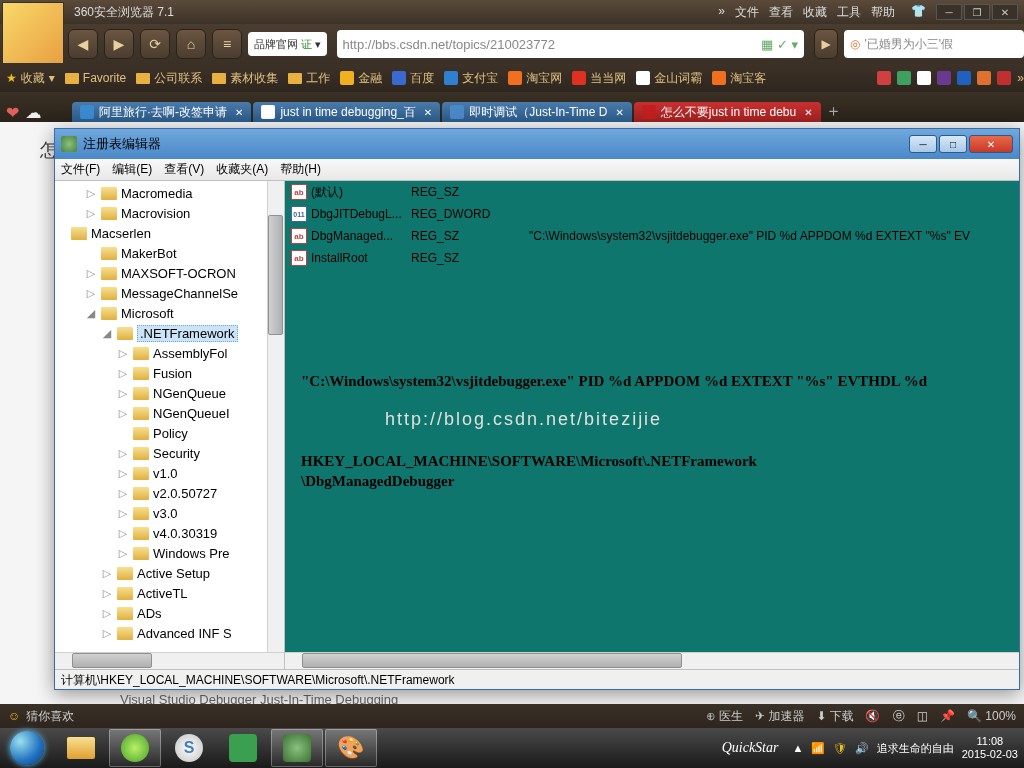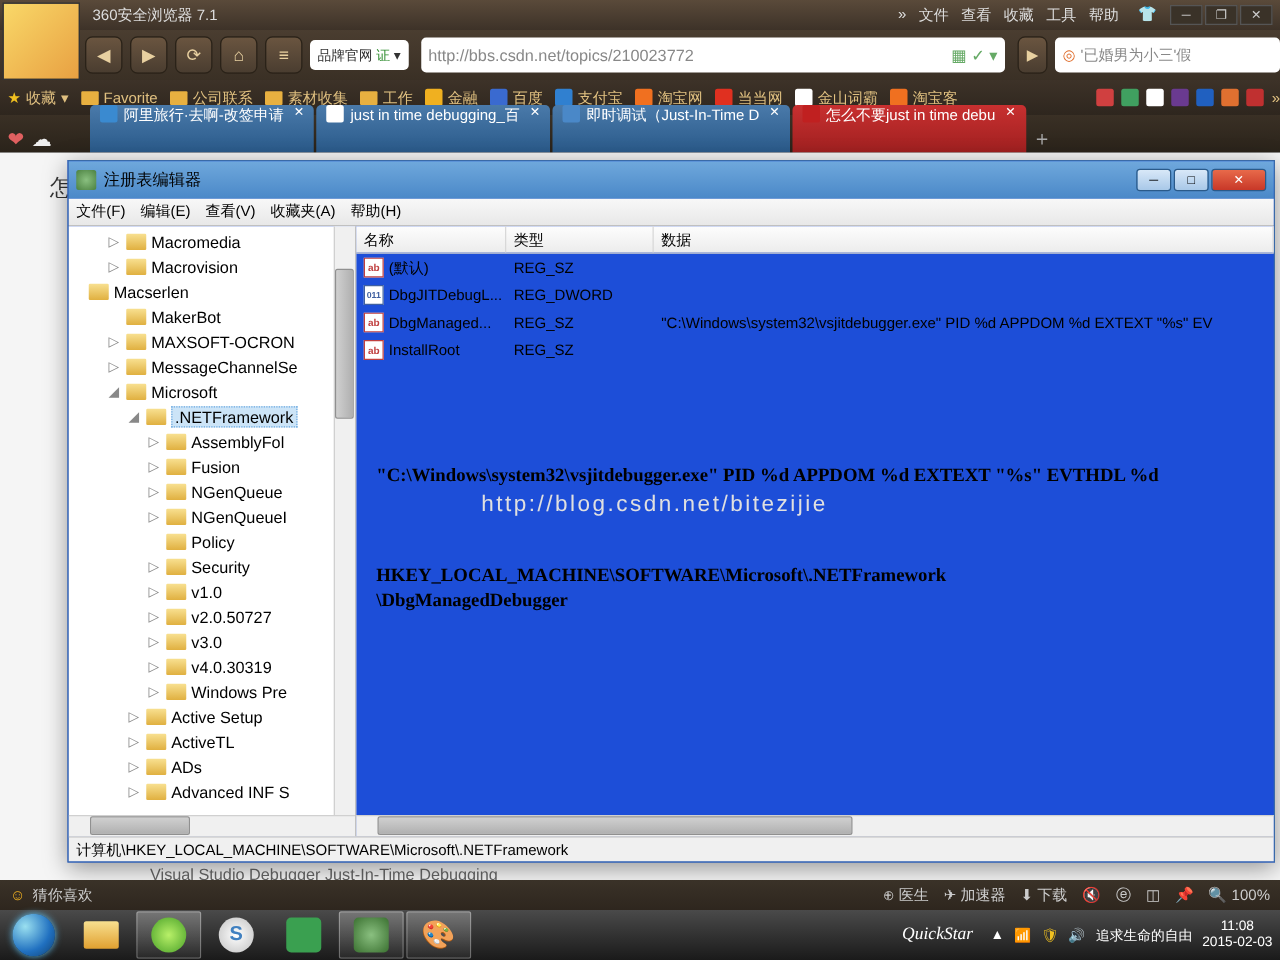--- a/index.html
+++ b/index.html
@@ -20,34 +20,34 @@
 .brand-badge { background: #fff; border-radius: 4px; padding: 2px 6px; font-size: 11px; color: #333; display: flex; align-items: center; gap: 3px; height: 24px; }
 .brand-badge .g { color: #2a8a2a; }
 .search-box { width: 180px; height: 28px; background: #fff; border-radius: 4px; display: flex; align-items: center; padding: 0 6px; font-size: 12px; color: #888; }
 
 .bookmark-row { background: linear-gradient(#3d3228,#2e261e); height: 28px; display: flex; align-items: center; padding-left: 6px; gap: 10px; font-size: 12px; color: #e0c080; }
 .bookmark-row .item { display: flex; align-items: center; gap: 4px; cursor: pointer; white-space: nowrap; }
 .folder-icon { width: 14px; height: 11px; background: #e8b040; border-radius: 1px; }
 .bk-icon { width: 14px; height: 14px; border-radius: 2px; }
 
 .tab-row { background: linear-gradient(#3a3025,#2a231a); height: 30px; display: flex; align-items: flex-end; padding-left: 6px; }
-.etab { height: 38px; display: flex; padding: 0 8px; font-size: 12px; margin-right: 2px; border-radius: 4px 4px 0 0; cursor: pointer; max-width: 210px; }
+.etab { height: 20px; display: flex; align-items: center; padding: 0 8px; font-size: 12px; margin-right: 2px; border-radius: 4px 4px 0 0; cursor: pointer; max-width: 210px; }
 .etab.inactive { background: linear-gradient(#4a7aaa,#2a5a8a); color: #fff; }
 .etab.active { background: linear-gradient(#c83030,#a02020); color: #fff; }
 .etab .close { margin-left: 8px; font-size: 10px; }
 .etab .ticon { width: 14px; height: 14px; margin-right: 5px; border-radius: 2px; flex-shrink: 0; }
 .tab-add { width: 22px; height: 22px; color: #aaa; display: flex; align-items: center; justify-content: center; cursor: pointer; }
 
 
 .page-bg { position: absolute; top: 122px; left: 0; right: 0; bottom: 40px; background: #f5f5f5; }
 .page-title { position: absolute; top: 138px; left: 40px; font-size: 18px; color: #333; font-family: SimSun; }
 .page-sub { position: absolute; top: 692px; left: 120px; font-size: 13px; color: #666; }
 
 
-.regedit { position: absolute; top: 128px; left: 54px; width: 966px; height: 562px; background: #1d4ed8; border: 1px solid #3a6aa8; box-shadow: 0 4px 18px rgba(0,0,0,.4); }
+.regedit { position: absolute; top: 128px; left: 54px; width: 966px; height: 562px; background: #0f766e; border: 1px solid #3a6aa8; box-shadow: 0 4px 18px rgba(0,0,0,.4); }
 .regedit-title { height: 30px; background: linear-gradient(#6fa8dc,#4a88c8); display: flex; align-items: center; padding: 0 6px; color: #000; font-size: 13px; }
 .regedit-title .ricon { width: 16px; height: 16px; margin-right: 6px; background: radial-gradient(#8ac080,#4a8040); border-radius: 2px; }
 .regedit-title .spacer { flex: 1; }
 .regedit-title .wbtn { width: 28px; height: 18px; margin-left: 2px; border: 1px solid #2a5a8a; border-radius: 3px; background: linear-gradient(#d8e8f8,#a8c8e8); display: flex; align-items: center; justify-content: center; font-size: 10px; cursor: pointer; }
 .regedit-title .wbtn.close { background: linear-gradient(#e86a4a,#c83828); color: #fff; width: 44px; }
 
 .regedit-menu { height: 22px; background: linear-gradient(#f8f8f8,#e8e8e8); border-bottom: 1px solid #c0c0c0; display: flex; align-items: center; font-size: 12px; padding: 0 6px; gap: 12px; }
 .regedit-menu span { cursor: pointer; }
 
 .regedit-body { display: flex; height: 488px; }
@@ -362,25 +362,20 @@
           </div>
         </div>
       <div class="tree-scroll-y">
           <div class="thumb"></div>
         </div>
       <div class="tree-scroll-x">
           <div class="thumb"></div>
         </div>
     </div>
     <div class="vals-col">
-      <div class="vals-head">
-        <div class="col name">名称</div>
-        <div class="col type">类型</div>
-        <div class="col data">数据</div>
-      </div>
       <div class="vals-body" id="vals">
           <div class="vrow">
             <div class="cell name">
               <span class="reg-icon-ab">ab</span>
               <span>(默认)</span>
             </div>
             <div class="cell type">REG_SZ</div>
           </div>
           <div class="vrow">
             <div class="cell name">
@@ -400,21 +395,21 @@
           <div class="vrow">
             <div class="cell name">
               <span class="reg-icon-ab">ab</span>
               <span>InstallRoot</span>
             </div>
             <div class="cell type">REG_SZ</div>
           </div>
         </div>
 
       <div class="overlay-text" style="top:192px;left:16px">"C:\Windows\system32\vsjitdebugger.exe" PID %d APPDOM %d EXTEXT "%s" EVTHDL %d</div>
-      <div class="watermark" style="top:212px;left:100px">http://blog.csdn.net/bitezijie</div>
+      <div class="watermark" style="top:228px;left:100px">http://blog.csdn.net/bitezijie</div>
       <div class="overlay-text" style="top:272px;left:16px">HKEY_LOCAL_MACHINE\SOFTWARE\Microsoft\.NETFramework</div>
       <div class="overlay-text" style="top:292px;left:16px">\DbgManagedDebugger</div>
 
       <div class="vals-scroll-x">
           <div class="thumb"></div>
         </div>
     </div>
   </div>
   <div class="regedit-status">计算机\HKEY_LOCAL_MACHINE\SOFTWARE\Microsoft\.NETFramework</div>
 </div>

